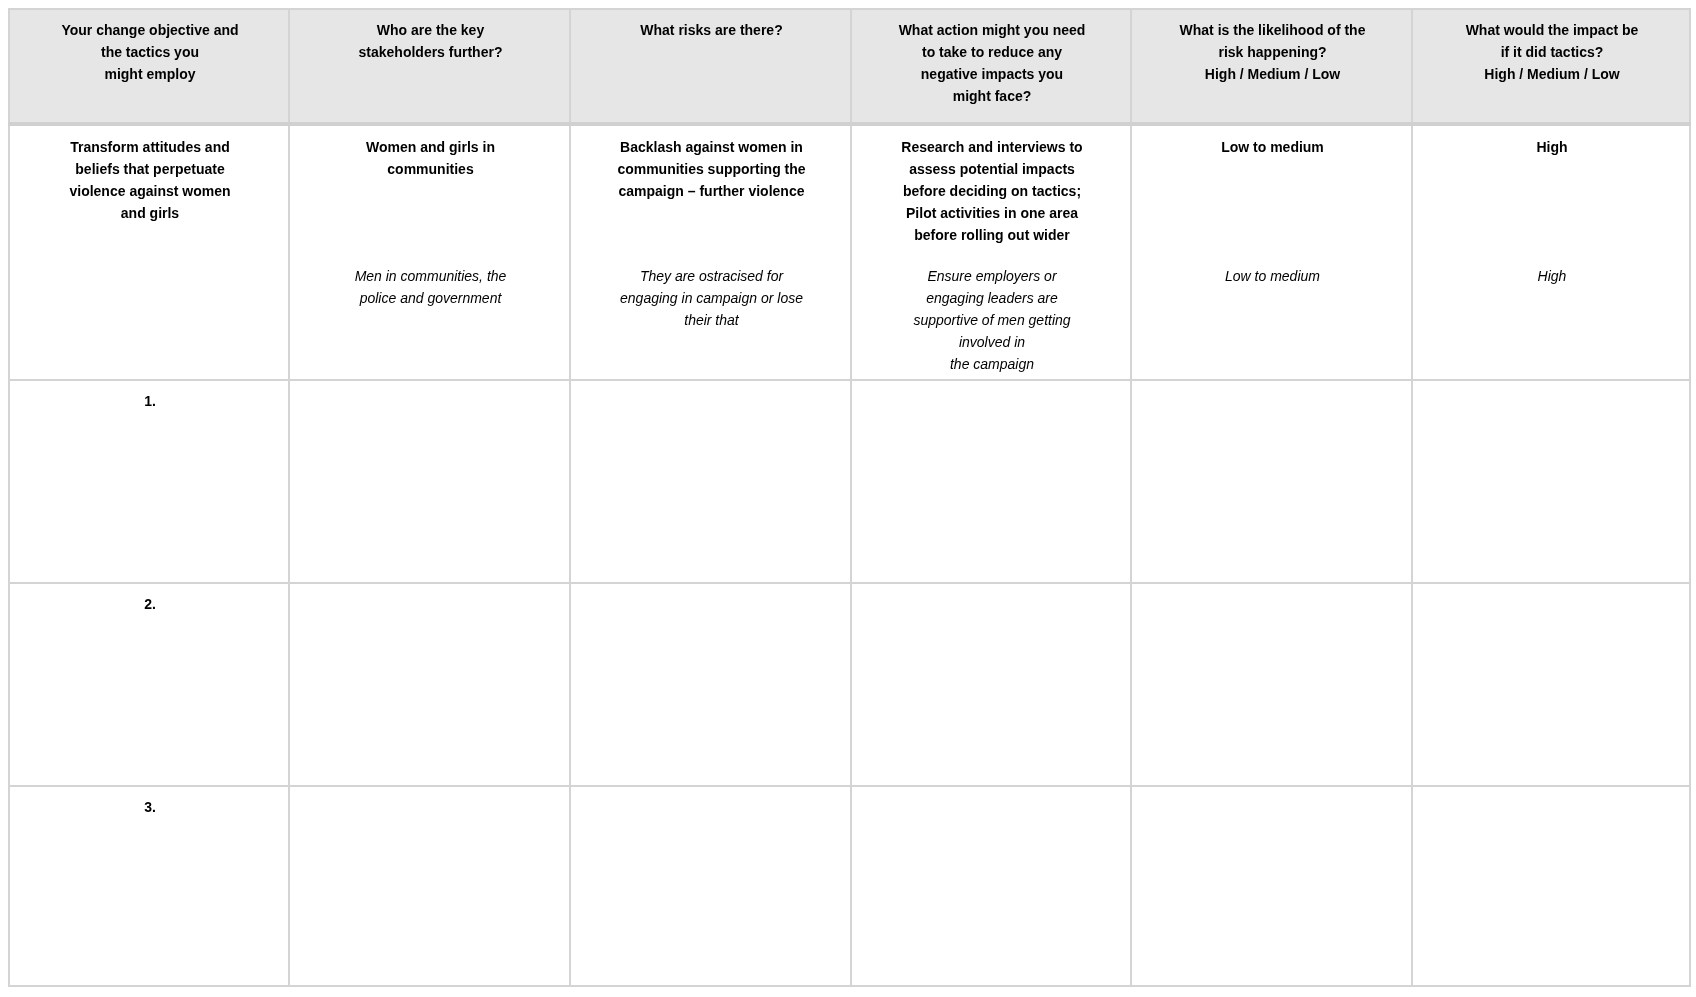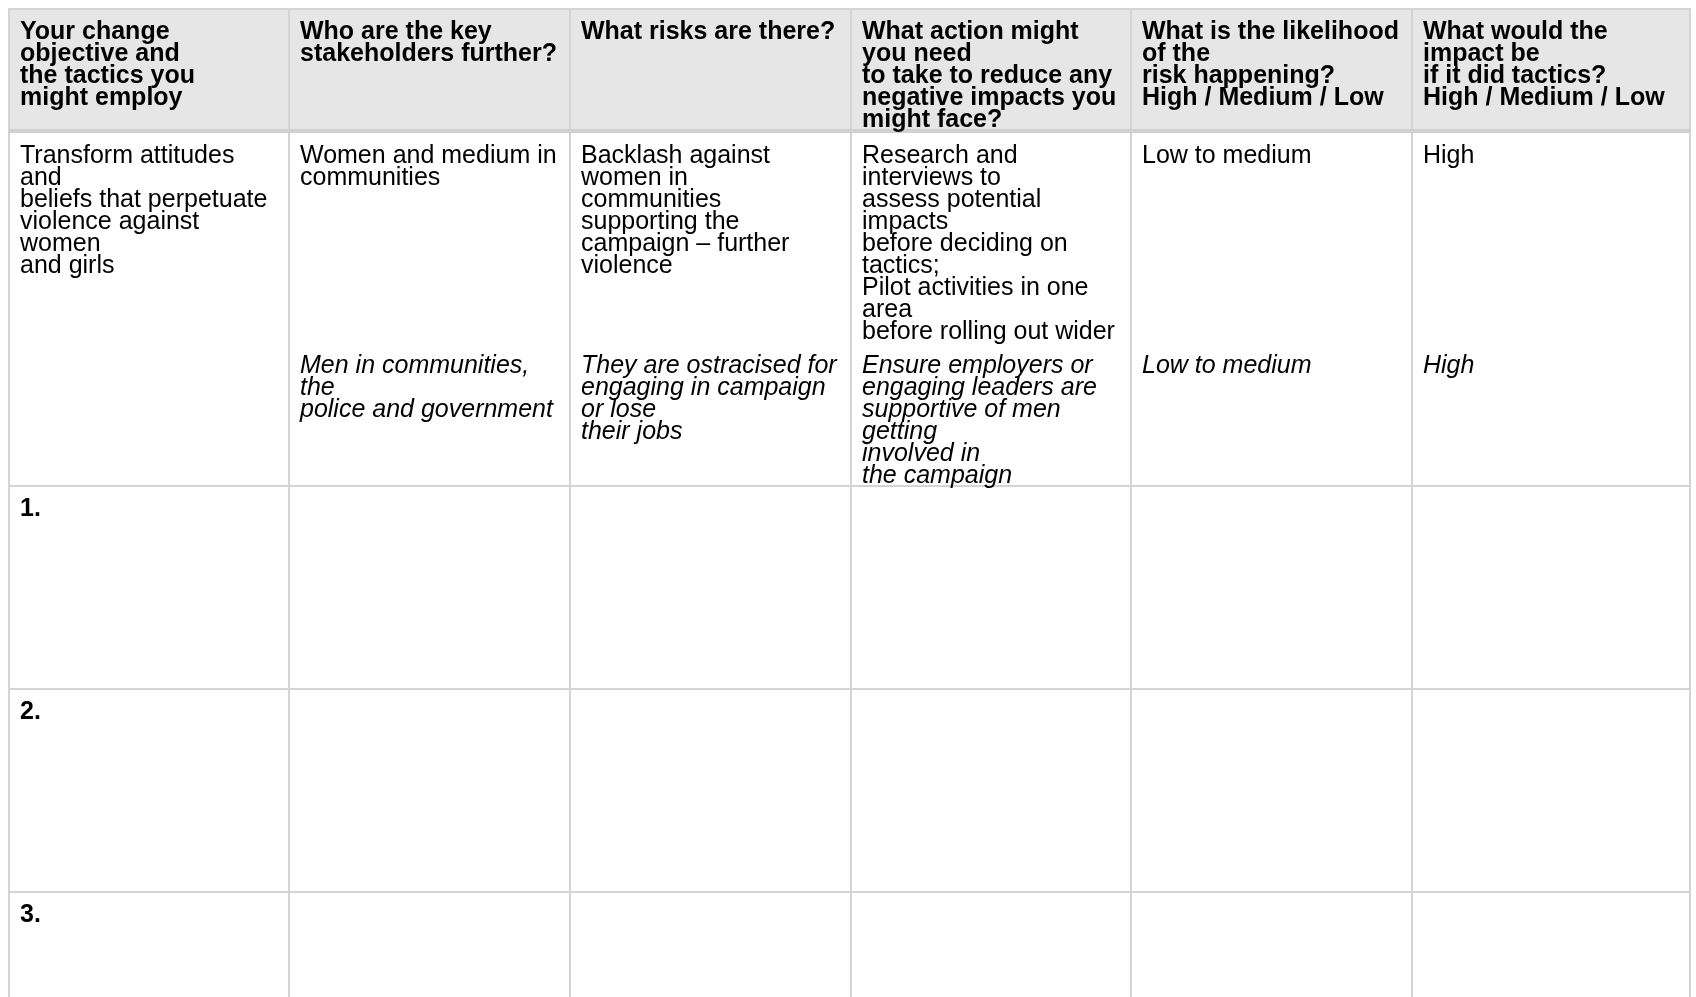--- a/index.html
+++ b/index.html
@@ -11,32 +11,32 @@
   .grid {
     position: absolute; left: 8px; top: 8px;
     width: 1681px;
     border-collapse: collapse;
     table-layout: fixed;
   }
   .grid td, .grid th {
     border: 2px solid #d4d4d4;
     vertical-align: top;
     padding: 9px 8px 0 10px;
-    font-size: 25px;
+    font-size: 14px;
     line-height: 22px;
-    text-align: left;
+    text-align: center;
     white-space: pre-line;
   }
   .grid th {
     background: #e6e6e6;
     font-weight: bold;
     height: 103px;
     border-bottom: 4px solid #d0d0d0;
   }
-  .grid tr.ex1 td { height: 117px; border-bottom: none; padding-top: 10px; }
+  .grid tr.ex1 td { height: 117px; border-bottom: none; padding-top: 10px; font-weight: bold; }
   .grid tr.ex2 td { height: 114px; border-top: none; padding-top: 12px; font-style: italic; }
   .grid tr.blank td { height: 192px; }
   .grid tr.blank:last-child td { height: 189px; }
   .num { font-weight: bold; }
 </style>
 </head>
 <body>
 
 <table class="grid">
   <colgroup>
@@ -66,40 +66,40 @@
 if it did tactics?
 High / Medium / Low</th>
     </tr>
   </thead>
   <tbody>
     <tr class="ex1">
       <td>Transform attitudes and
 beliefs that perpetuate
 violence against women
 and girls</td>
-      <td>Women and medium in
+      <td>Women and girls in
 communities</td>
       <td>Backlash against women in
 communities supporting the
 campaign – further violence</td>
       <td>Research and interviews to
 assess potential impacts
 before deciding on tactics;
 Pilot activities in one area
 before rolling out wider</td>
       <td>Low to medium</td>
       <td>High</td>
     </tr>
     <tr class="ex2">
       <td></td>
       <td>Men in communities, the
 police and government</td>
       <td>They are ostracised for
 engaging in campaign or lose
-their jobs</td>
+their that</td>
       <td>Ensure employers or
 engaging leaders are
 supportive of men getting
 involved in
 the campaign</td>
       <td>Low to medium</td>
       <td>High</td>
     </tr>
     <tr class="blank">
       <td class="num">1.</td>

